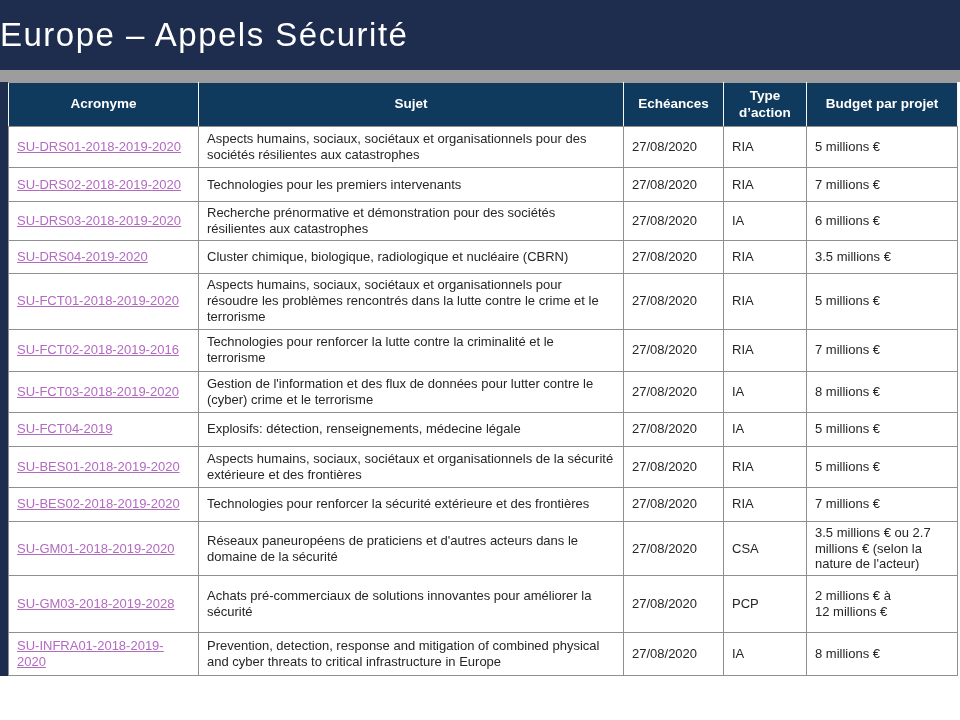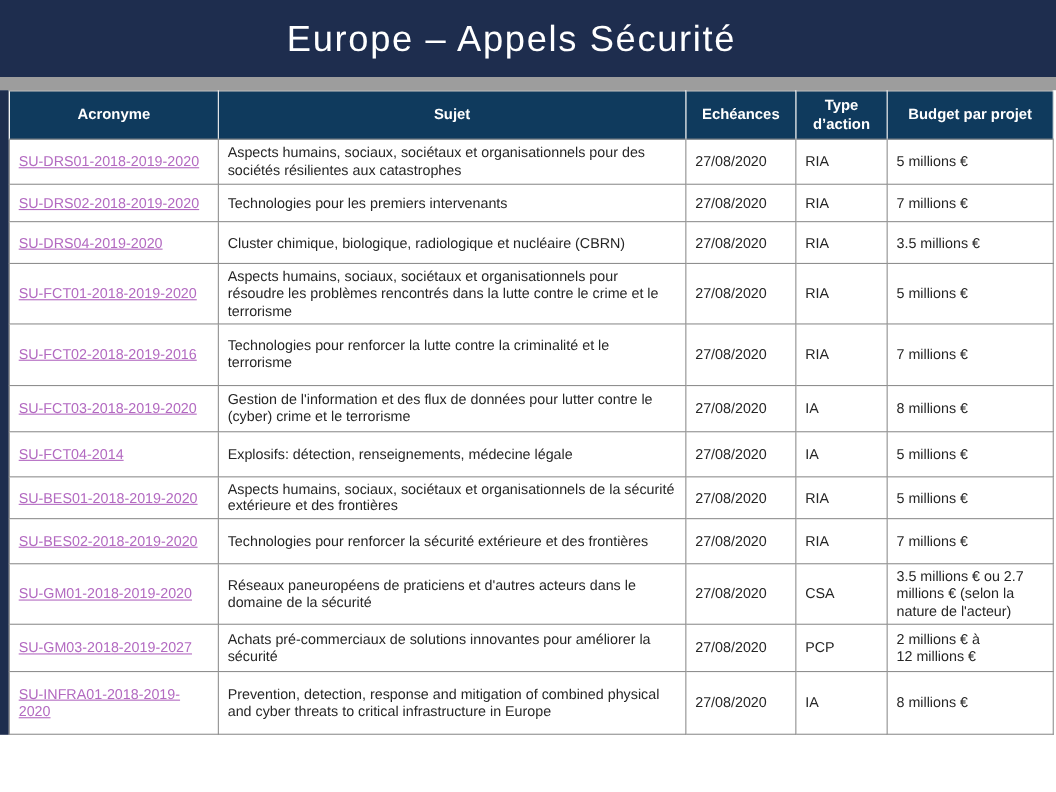--- a/index.html
+++ b/index.html
@@ -11,21 +11,21 @@
     background: #ffffff;
     font-family: "Liberation Sans", sans-serif;
   }
 
   
   .banner {
     height: 70px;
     background: var(--banner, #1e2d4e);
     display: flex;
     align-items: center;
-    justify-content: center;
+    justify-content: flex-start;
     padding-right: 30px;
     box-sizing: border-box;
   }
   .slide-title {
     color: #ffffff;
     font-size: 33px;
     font-weight: 400;
     letter-spacing: 1.5px;
     white-space: nowrap;
   }
@@ -145,20 +145,27 @@
   </tr>
 
   <tr>
     <td class="cell-acronym"><a class="call-link">SU-DRS02-2018-2019-2020</a></td>
     <td class="cell-sujet">Technologies pour les premiers intervenants</td>
     <td class="cell-date">27/08/2020</td>
     <td class="cell-type">RIA</td>
     <td class="cell-budget">7 millions €</td>
   </tr>
 
+  <tr>
+    <td class="cell-acronym"><a class="call-link">SU-DRS03-2018-2019-2020</a></td>
+    <td class="cell-sujet">Recherche prénormative et démonstration pour des sociétés résilientes aux catastrophes</td>
+    <td class="cell-date">27/08/2020</td>
+    <td class="cell-type">IA</td>
+    <td class="cell-budget">6 millions €</td>
+  </tr>
 
   <tr>
     <td class="cell-acronym"><a class="call-link">SU-DRS04-2019-2020</a></td>
     <td class="cell-sujet">Cluster chimique, biologique, radiologique et nucléaire (CBRN)</td>
     <td class="cell-date">27/08/2020</td>
     <td class="cell-type">RIA</td>
     <td class="cell-budget">3.5 millions €</td>
   </tr>
 
   <tr>
@@ -179,21 +186,21 @@
 
   <tr>
     <td class="cell-acronym"><a class="call-link">SU-FCT03-2018-2019-2020</a></td>
     <td class="cell-sujet">Gestion de l'information et des flux de données pour lutter contre le (cyber) crime et le terrorisme</td>
     <td class="cell-date">27/08/2020</td>
     <td class="cell-type">IA</td>
     <td class="cell-budget">8 millions €</td>
   </tr>
 
   <tr>
-    <td class="cell-acronym"><a class="call-link">SU-FCT04-2014</a></td>
+    <td class="cell-acronym"><a class="call-link">SU-FCT04-2019</a></td>
     <td class="cell-sujet">Explosifs: détection, renseignements, médecine légale</td>
     <td class="cell-date">27/08/2020</td>
     <td class="cell-type">IA</td>
     <td class="cell-budget">5 millions €</td>
   </tr>
 
   <tr>
     <td class="cell-acronym"><a class="call-link">SU-BES01-2018-2019-2020</a></td>
     <td class="cell-sujet">Aspects humains, sociaux, sociétaux et organisationnels de la sécurité extérieure et des frontières</td>
     <td class="cell-date">27/08/2020</td>
@@ -212,21 +219,21 @@
 
   <tr>
     <td class="cell-acronym"><a class="call-link">SU-GM01-2018-2019-2020</a></td>
     <td class="cell-sujet">Réseaux paneuropéens de praticiens et d'autres acteurs dans le domaine de la sécurité</td>
     <td class="cell-date">27/08/2020</td>
     <td class="cell-type">CSA</td>
     <td class="cell-budget">3.5 millions € ou 2.7 millions € (selon la nature de l'acteur)</td>
   </tr>
 
   <tr>
-    <td class="cell-acronym"><a class="call-link">SU-GM03-2018-2019-2027</a></td>
+    <td class="cell-acronym"><a class="call-link">SU-GM03-2018-2019-2028</a></td>
     <td class="cell-sujet">Achats pré-commerciaux de solutions innovantes pour améliorer la sécurité</td>
     <td class="cell-date">27/08/2020</td>
     <td class="cell-type">PCP</td>
     <td class="cell-budget">2 millions € à
 12 millions €</td>
   </tr>
 
   <tr>
     <td class="cell-acronym"><a class="call-link">SU-INFRA01-2018-2019-2020</a></td>
     <td class="cell-sujet">Prevention, detection, response and mitigation of combined physical and cyber threats to critical infrastructure in Europe</td>

